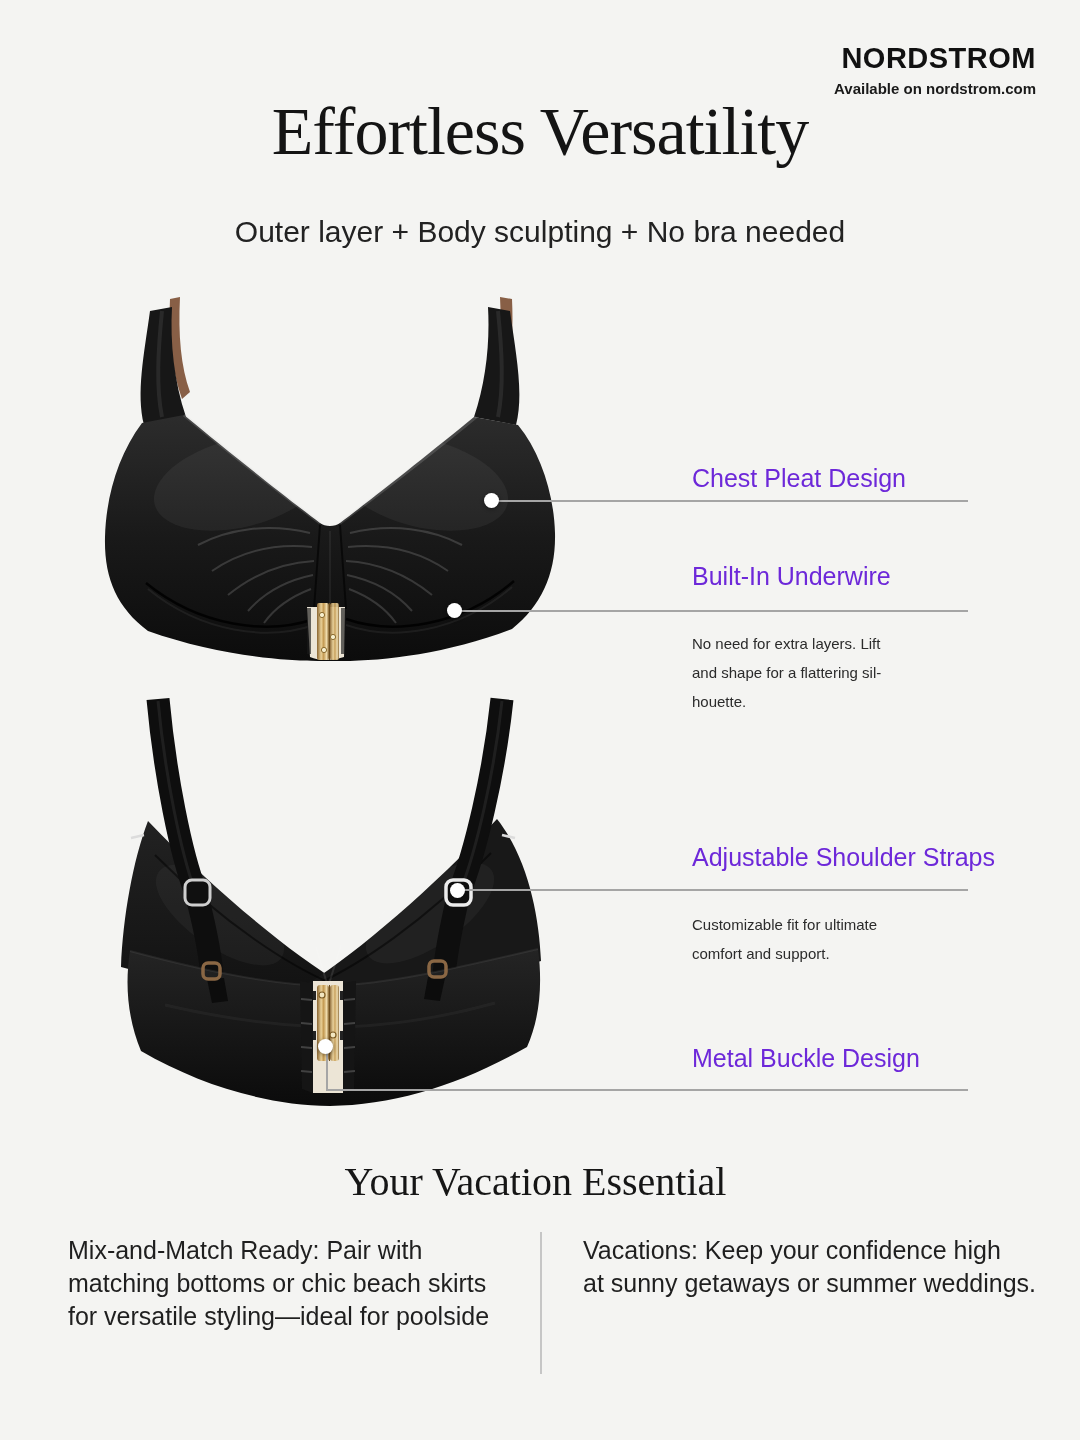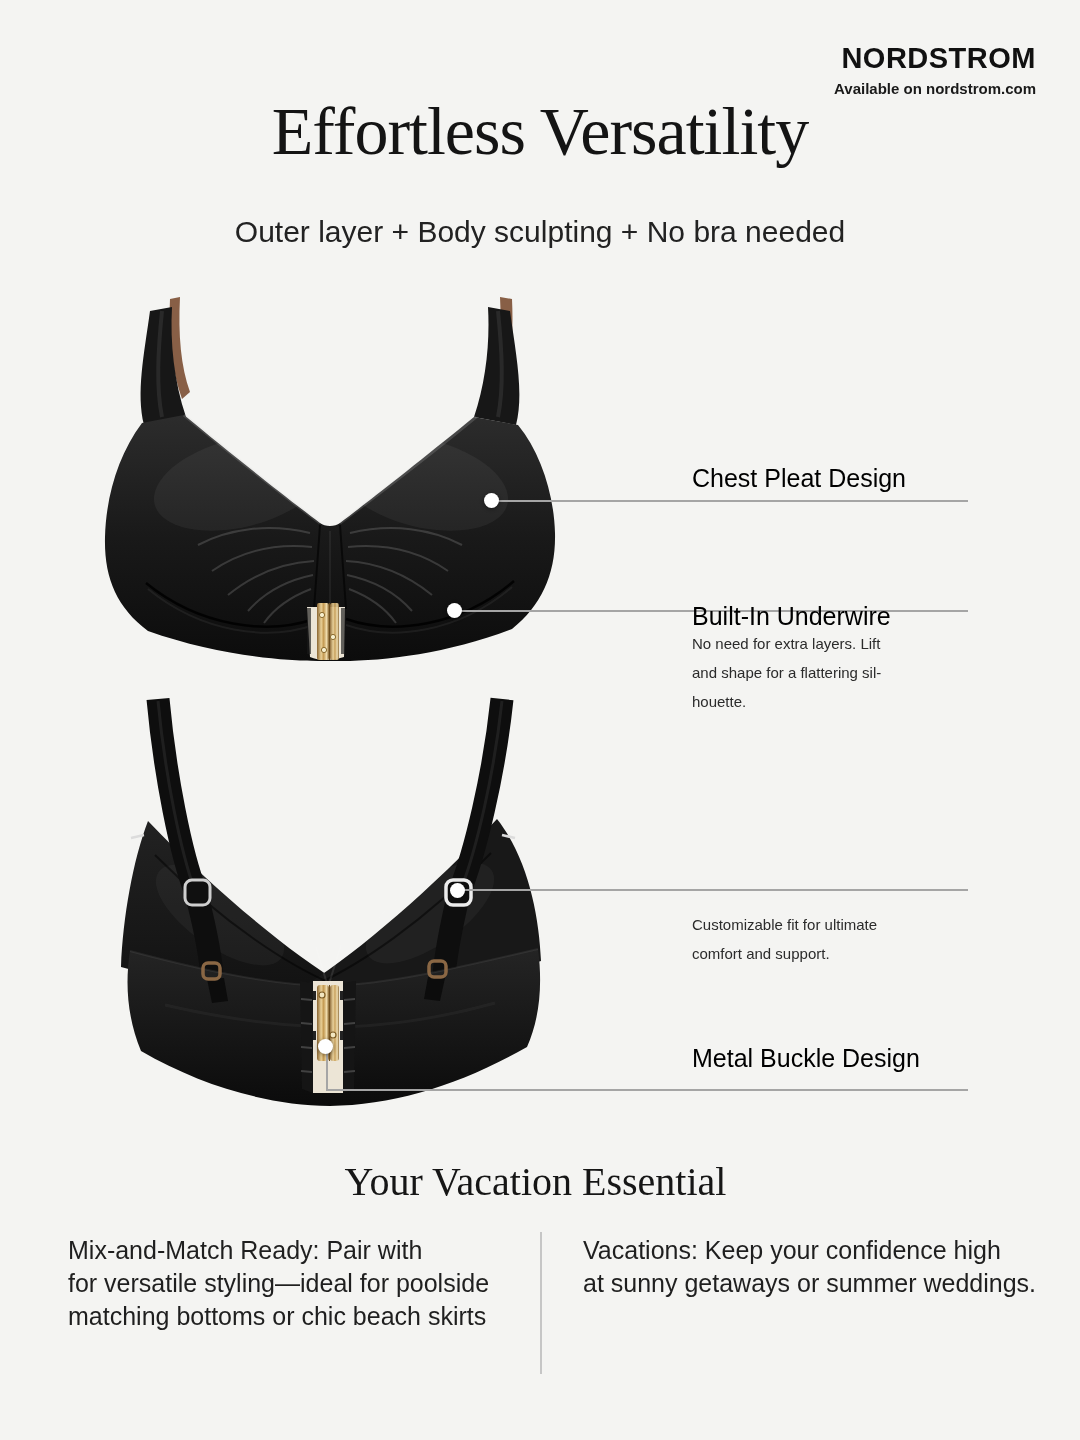--- a/index.html
+++ b/index.html
@@ -12,21 +12,21 @@
   .abs{position:absolute;}
   
   .brand{top:44px; right:44px; text-align:right;}
   .brand-name{font-size:29px; font-weight:700; letter-spacing:0.5px; color:#111; line-height:1;}
   .brand-tag{font-size:15px; font-weight:700; color:#1a1a1a; margin-top:7px;text-align:center;}
   
   .title{top:94px; left:0; width:1080px; text-align:center;
          font-family:Liberation Serif, serif; font-size:68px; letter-spacing:-1px; color:#141414; line-height:1.1;}
   .subtitle{top:191px; left:0; width:1080px; text-align:center; font-size:30px; color:#222;margin-top:24px;}
   
-  .callout-label{font-size:25px; color:#000000;}
+  .callout-label{font-size:25px; color:#6d28d9;}
   .callout-desc{font-size:15px; line-height:29px; color:#2b2b2b;}
   .lead-line{height:2px; background:#a5a5a5;}
   .lead-line-v{width:2px; background:#a5a5a5;}
   .dot{width:15px; height:15px; border-radius:50%; background:#ffffff;
        box-shadow:0 1px 4px rgba(0,0,0,0.45);}
   
   .footer-heading{top:1158px; left:0; width:1071px; text-align:center;
         font-family:"Liberation Serif", serif; font-size:40px; color:#161616;}
   .footer-col{font-size:25px; line-height:33px; color:#1f1f1f;}
   .footer-divider{width:2px; background:#c6c6c6;}
@@ -208,40 +208,41 @@
   <div class="abs lead-line-v" style="left:326px; top:1047px; height:43px;"></div>
   <div class="abs lead-line" style="left:326px; top:1089px; width:642px;"></div>
 
   <div class="abs dot" style="left:484px; top:493px;"></div>
   <div class="abs dot" style="left:447px; top:603px;"></div>
   <div class="abs dot" style="left:450px; top:883px;"></div>
   <div class="abs dot" style="left:318px; top:1039px;"></div>
 
   <div class="abs callout-label" style="left:692px; top:464px;">Chest Pleat Design</div>
 
-  <div class="abs callout-label" style="left:692px; top:562px;margin-top:40px;">Built-In Underwire</div>
+  <div class="abs callout-label" style="left:692px; top:562px;">Built-In Underwire</div>
   <div class="abs callout-desc" style="left:692px; top:629px;">
     <div>No need for extra layers. Lift</div>
     <div>and shape for a flattering sil-</div>
     <div>houette.</div>
   </div>
 
+  <div class="abs callout-label" style="left:692px; top:843px;">Adjustable Shoulder Straps</div>
   <div class="abs callout-desc" style="left:692px; top:910px;">
     <div>Customizable fit for ultimate</div>
     <div>comfort and support.</div>
   </div>
 
   <div class="abs callout-label" style="left:692px; top:1044px;">Metal Buckle Design</div>
 
   <div class="abs footer-heading">Your Vacation Essential</div>
 
   <div class="abs footer-col" style="left:68px; top:1234px; width:445px;">
     <div>Mix-and-Match Ready: Pair with</div>
+    <div>matching bottoms or chic beach skirts</div>
     <div>for versatile styling—ideal for poolside</div>
-    <div>matching bottoms or chic beach skirts</div>
   </div>
 
   <div class="abs footer-divider" style="left:540px; top:1232px; height:142px;"></div>
 
   <div class="abs footer-col" style="left:583px; top:1234px; width:460px;">
     <div>Vacations: Keep your confidence high</div>
     <div>at sunny getaways or summer weddings.</div>
   </div>
 
 </div>

